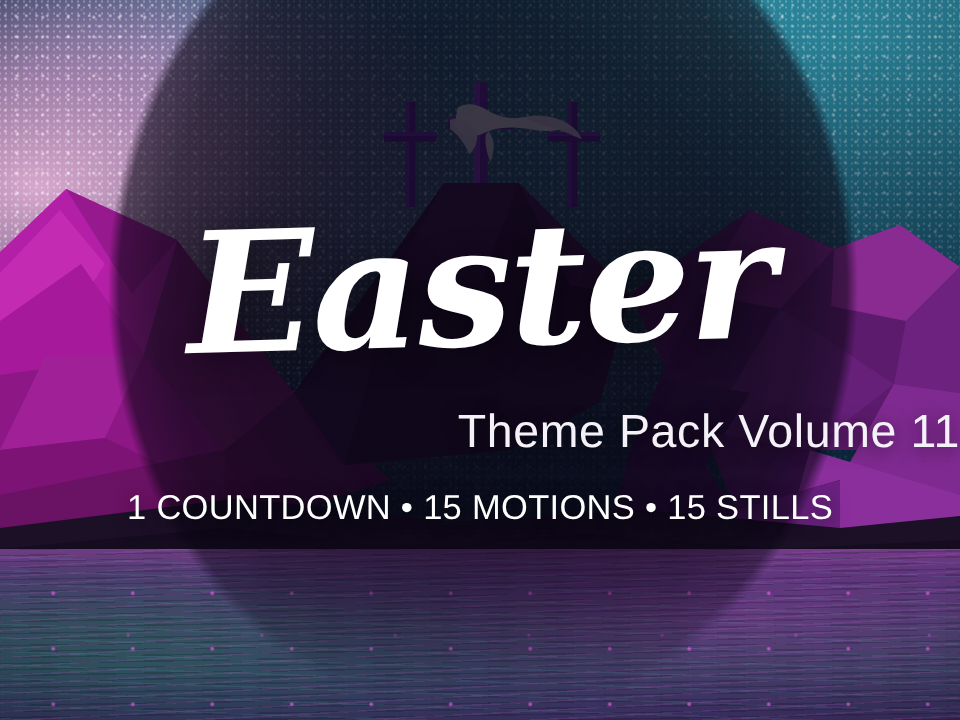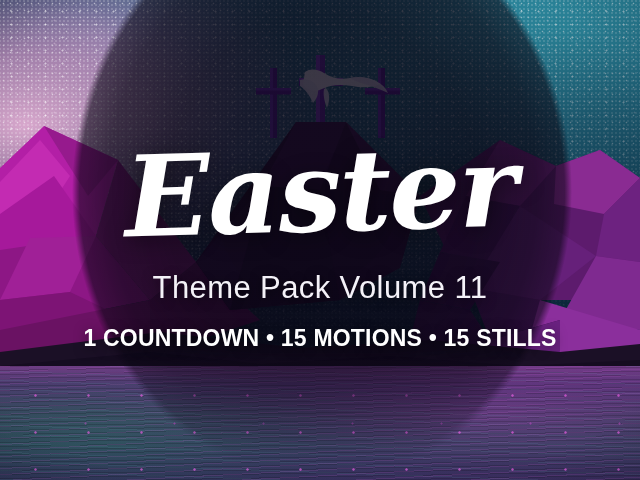--- a/index.html
+++ b/index.html
@@ -112,34 +112,34 @@
     font-weight:700;
     font-size:112px;
     line-height:1;
     color:#ffffff;
     letter-spacing:-2px;
     transform:rotate(-1.6deg);
     text-shadow:0 4px 22px rgba(0,0,0,.45);
   }
   .subtitle{
     position:absolute;left:0;right:0;top:272px;
-    text-align:center;
+    text-align:right;
     font-family:"Liberation Sans",sans-serif;
     font-weight:300;
     font-size:31px;
     line-height:1;
     color:#f4f2f8;
     letter-spacing:.4px;
     text-shadow:0 2px 12px rgba(0,0,0,.55);
   }
   .features{
     position:absolute;left:0;right:0;top:327px;
     text-align:center;
     font-family:"Liberation Sans",sans-serif;
-    font-weight:700;
+    font-weight:400;
     font-size:23px;
     line-height:1;
     color:#ffffff;
     letter-spacing:.2px;
     text-shadow:0 2px 12px rgba(0,0,0,.55);
   }
 </style>
 </head>
 <body>
 

